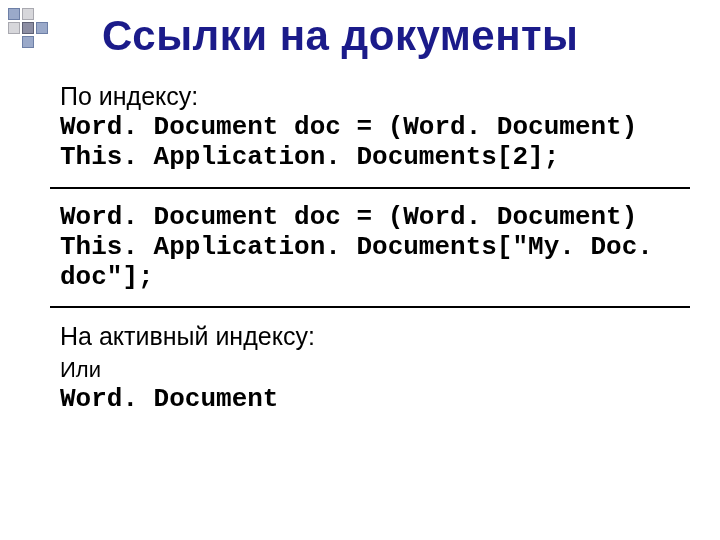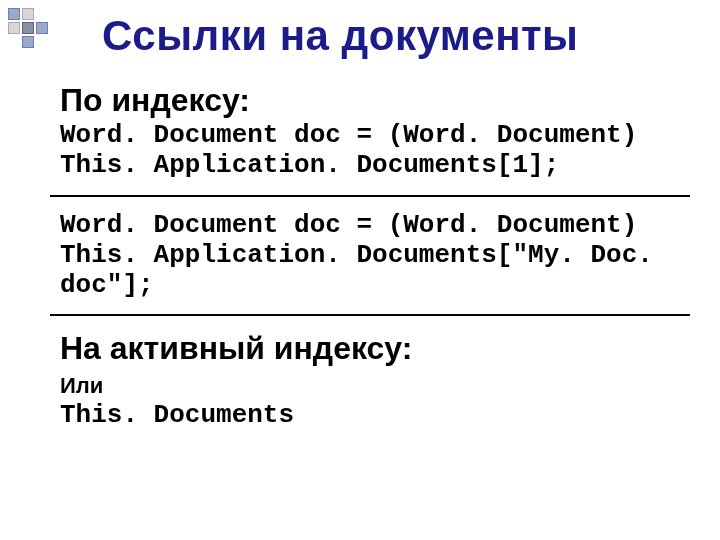--- a/index.html
+++ b/index.html
@@ -47,27 +47,27 @@
   }
 
   .content {
     position: absolute;
     top: 82px;
     left: 60px;
     right: 40px;
   }
 
   .lbl {
-    font-size: 32px;
-    font-weight: 700;
+    font-size: 25px;
+    font-weight: 400;
     margin: 0 0 2px 0;
   }
   .lbl-or {
     font-size: 22px;
-    font-weight: 700;
+    font-weight: 400;
     margin: 6px 0 2px 0;
   }
 
   .code {
     font-family: "Courier New", Courier, monospace;
     font-size: 26px;
     font-weight: 700;
     line-height: 1.15;
     white-space: pre-wrap;
     margin: 0;
@@ -98,32 +98,32 @@
       <div class="sq empty"></div>
   </div>
 
   <div class="title">Ссылки на документы</div>
 
   <div class="content">
 
     <div class="section">
       <p class="lbl">По индексу:</p>
       <p class="code">Word. Document doc = (Word. Document)</p>
-      <p class="code">This. Application. Documents[1];</p>
+      <p class="code">This. Application. Documents[2];</p>
     </div>
 
     <hr class="rule">
 
     <div class="section">
       <p class="code">Word. Document doc = (Word. Document)</p>
       <p class="code">This. Application. Documents["My. Doc. doc"];</p>
     </div>
 
     <hr class="rule">
 
     <div class="section">
       <p class="lbl">На активный индексу:</p>
       <p class="lbl-or">Или</p>
-      <p class="code">This. Documents</p>
+      <p class="code">Word. Document</p>
     </div>
 
   </div>
 </div>
 
 </body></html>

